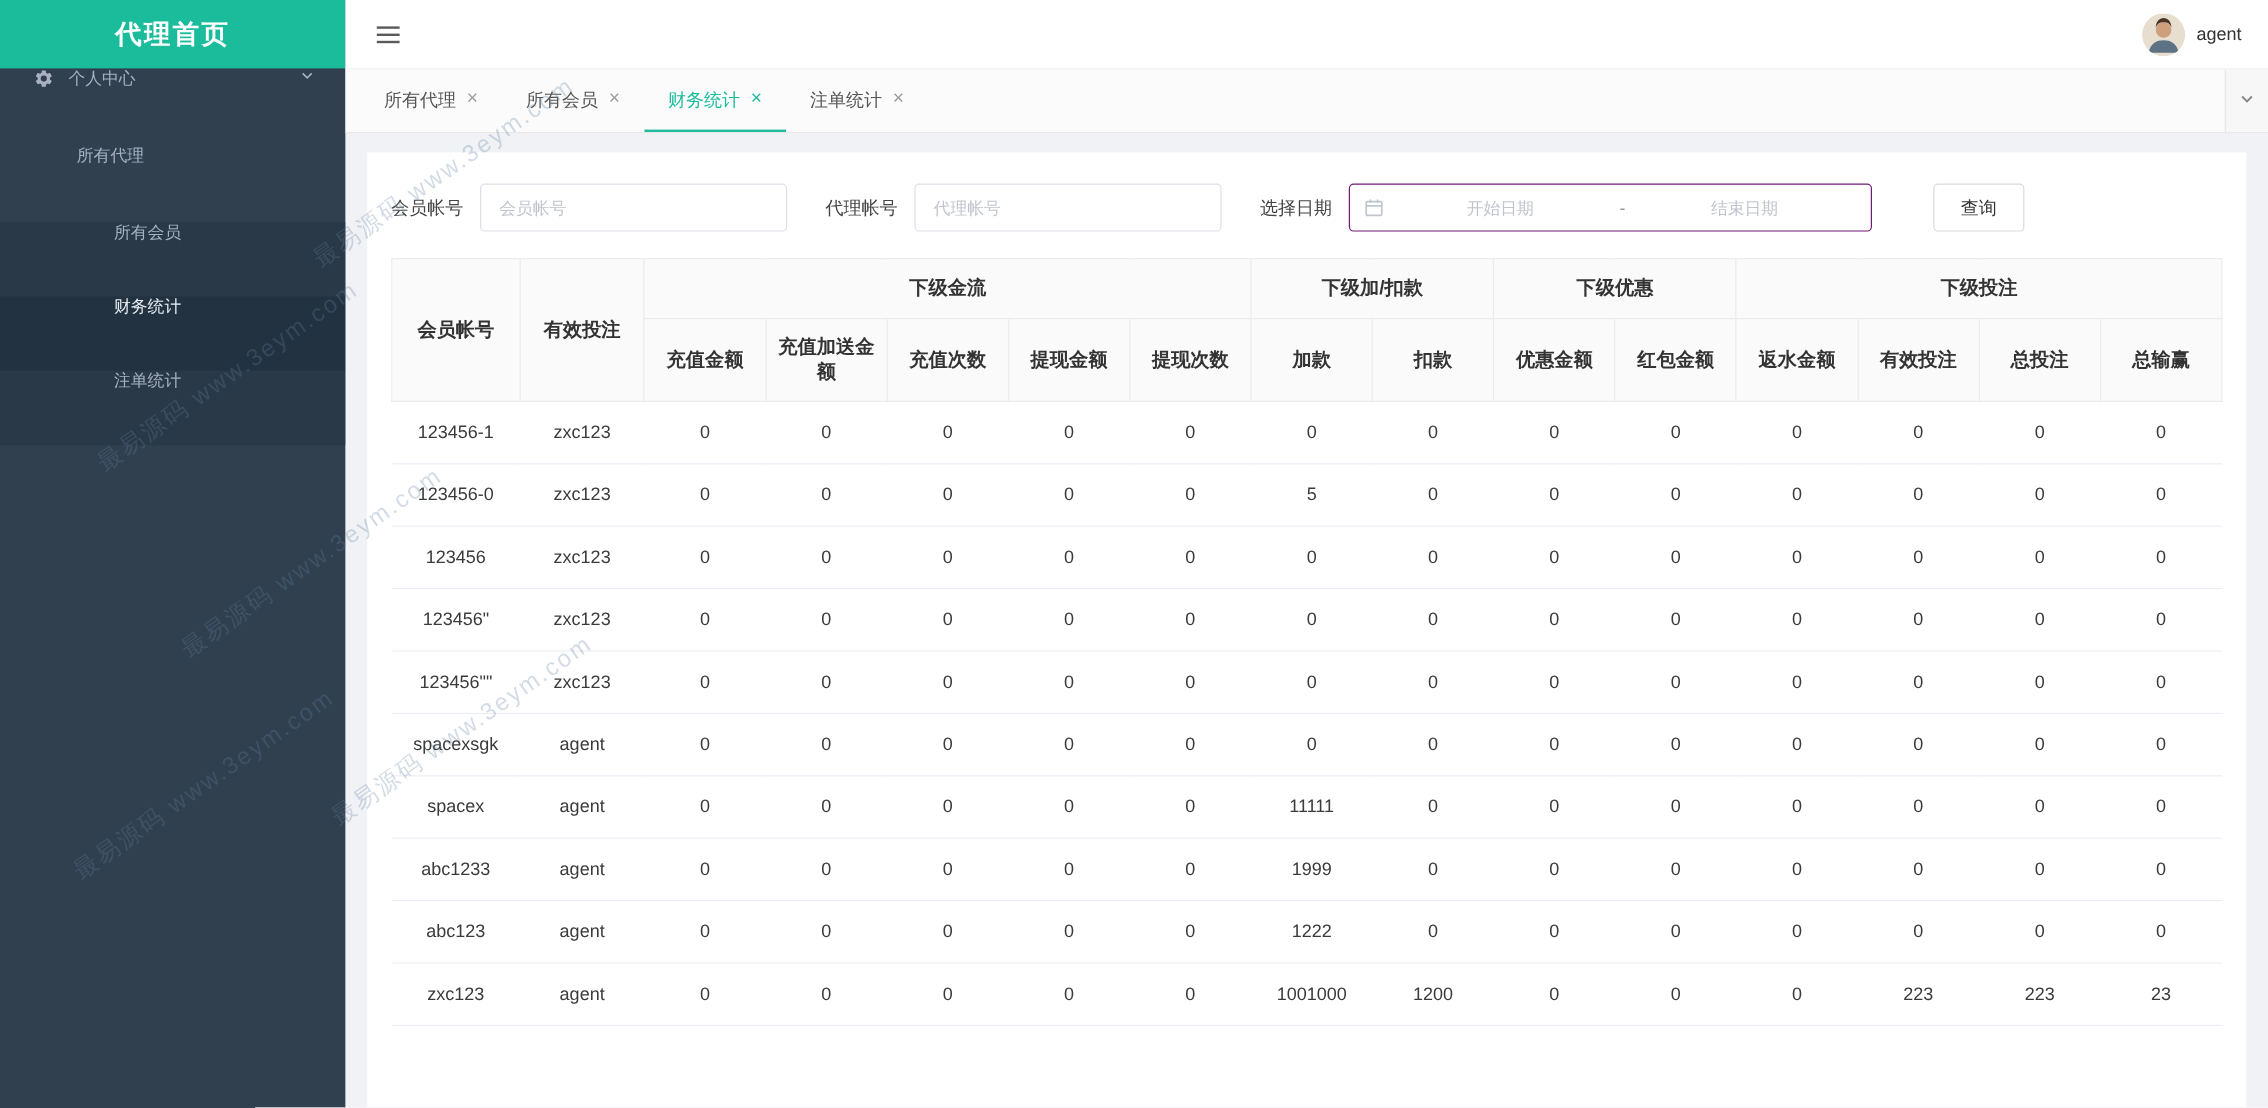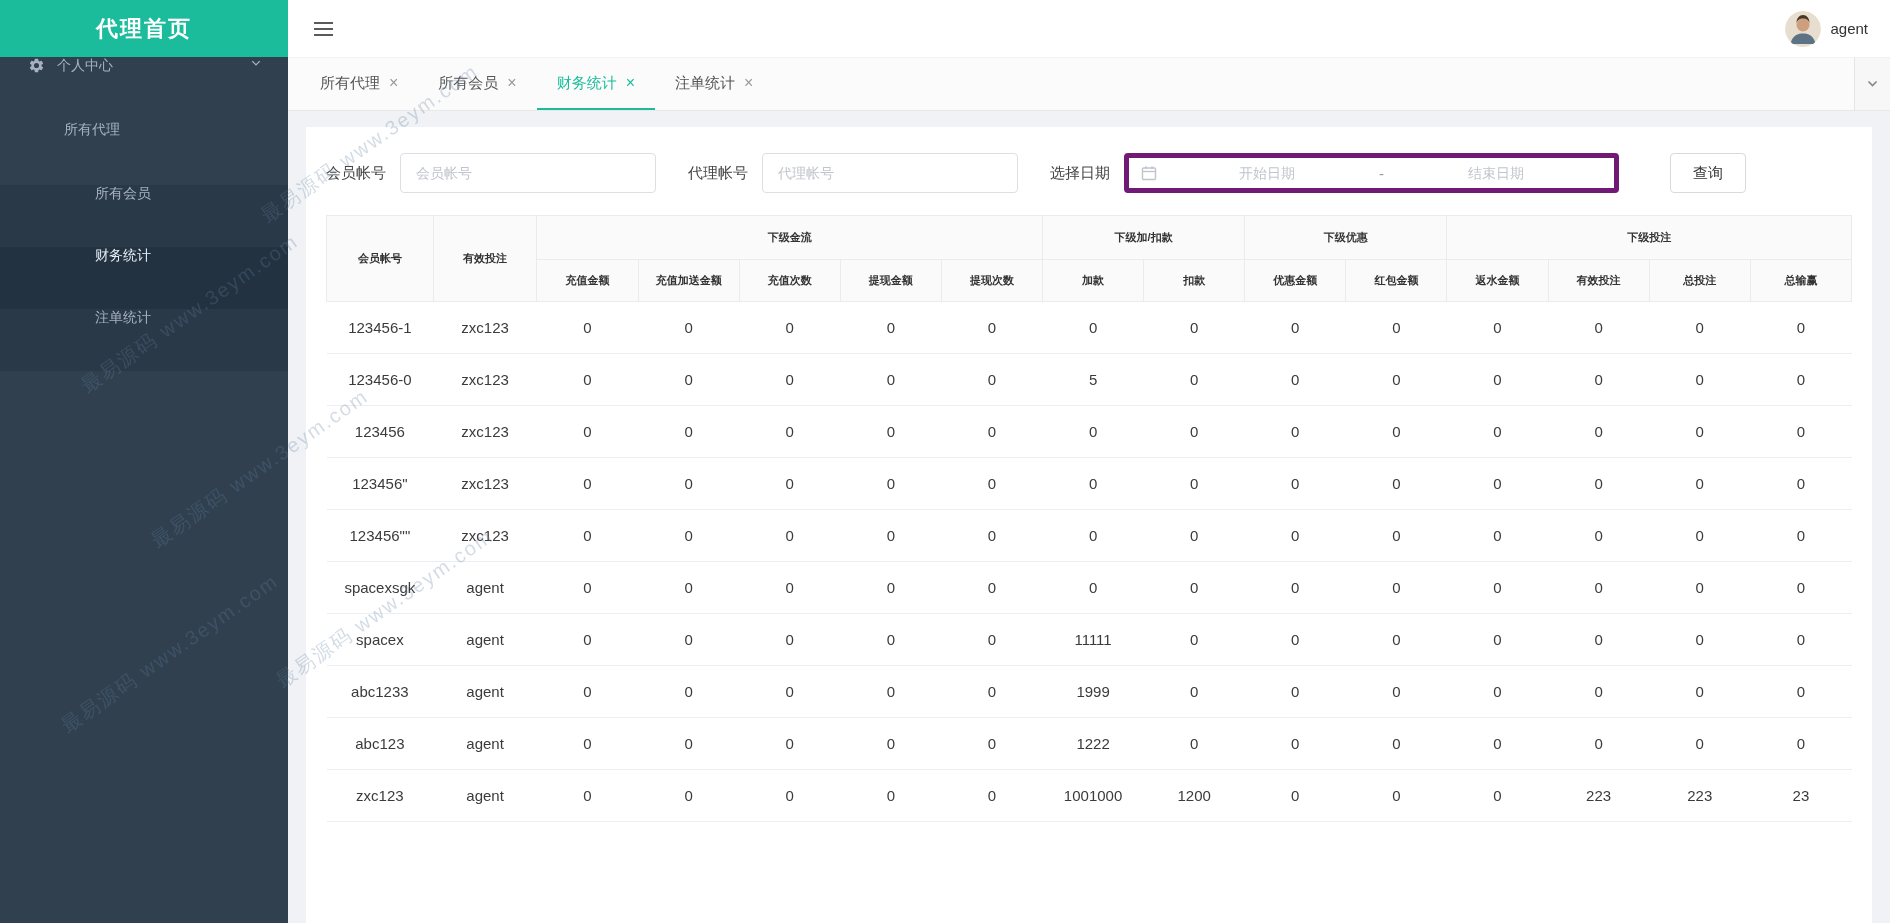--- a/index.html
+++ b/index.html
@@ -37,30 +37,30 @@
 
   
   .content { flex: 1; overflow: hidden; padding: 16px 18px 0; }
   .card { background: #fff; height: 110%; padding: 26px 20px 0; }
 
   .search-row { display: flex; align-items: center; }
   .search-row label { color: #444; margin-right: 14px; white-space: nowrap; }
   .search-row .grp { display: flex; align-items: center; margin-right: 32px; }
   .txt-input { width: 256px; height: 40px; border: 1px solid #dcdfe6; border-radius: 4px; padding: 0 15px; font-size: 14px; color: #333; outline: none; font-family: inherit; }
   .txt-input::placeholder { color: #c0c4cc; }
-  .date-box { width: 495px; height: 40px; border: 5px solid #701a75; border-radius: 4px; display: flex; align-items: center; padding: 0 12px; }
+  .date-box { width: 436px; height: 40px; border: 1px solid #701a75; border-radius: 4px; display: flex; align-items: center; padding: 0 12px; }
   .date-box .cal { display: inline-flex; color: #c0c4cc; margin-right: 4px; }
   .date-box input { border: none; outline: none; flex: 1; text-align: center; font-size: 14px; color: #333; font-family: inherit; min-width: 0; }
   .date-box input::placeholder { color: #c0c4cc; }
   .date-sep { color: #999; padding: 0 6px; }
   .query-btn { margin-left: 36px; height: 40px; padding: 0 22px; background: #fff; border: 1px solid #d9d9d9; border-radius: 4px; font-size: 15px; color: #333; cursor: pointer; font-family: inherit; }
 
   
   table { width: 100%; border-collapse: collapse; table-layout: fixed; margin-top: 22px; }
-  thead th { background: #fafafa; border: 1px solid #ebebeb; font-weight: bold; color: #333; font-size: 11px; text-align: center; padding: 13px 4px; }
+  thead th { background: #fafafa; border: 1px solid #ebebeb; font-weight: bold; color: #333; font-size: 16px; text-align: center; padding: 13px 4px; }
   thead th.group-th { padding: 14px 4px; }
   tbody td { text-align: center; padding: 17px 4px; font-size: 15px; color: #3b3b3b; border-bottom: 1px solid #ebeef5; word-break: break-all; background: #fff; }
 
   
   .watermark { position: absolute; white-space: nowrap; transform: rotate(-35deg); font-size: 20px; letter-spacing: 2px; color: rgba(96, 128, 160, 0.28); pointer-events: none; z-index: 50; }
 </style>
 </head>
 <body>
 
 <div class="app">

